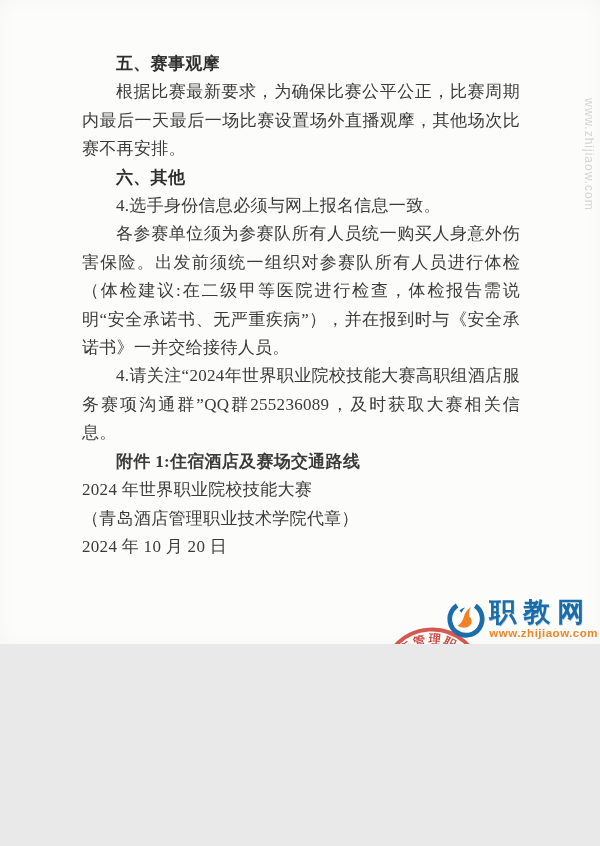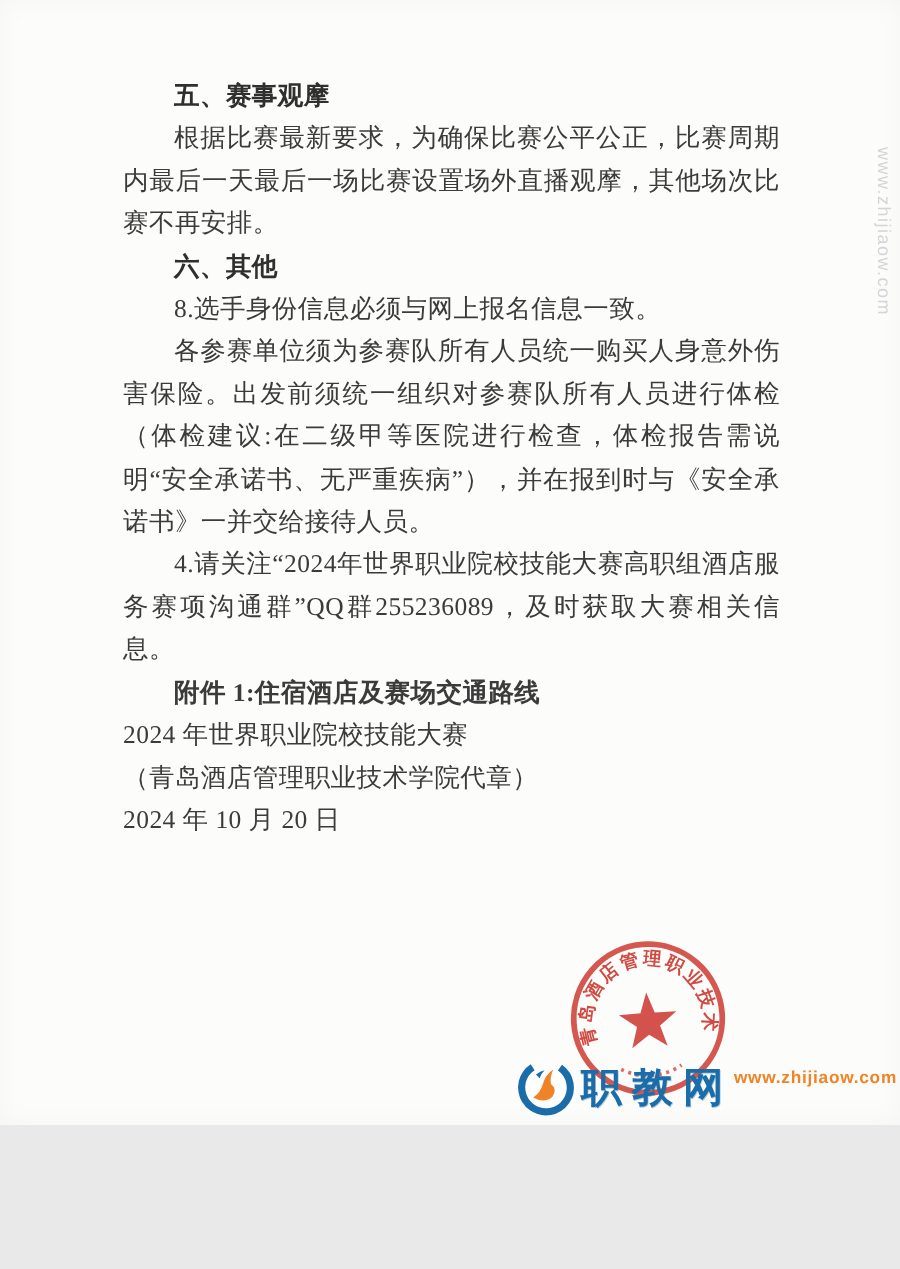--- a/index.html
+++ b/index.html
@@ -3,21 +3,21 @@
 <meta charset="utf-8">
 <style>
   html,body{margin:0;padding:0;}
   body{
     width:600px;height:846px;
     background:#e9e9e9;
     font-family:"Liberation Serif","DejaVu Serif",serif;
   }
   .paper{
     position:relative;
-    width:600px;height:750px;
+    width:600px;height:644px;
     background:#fcfcfb;
     overflow:hidden;
     box-shadow:inset 0 0 18px rgba(0,0,0,0.03);
   }
   .doc-body{
     position:absolute;
     left:82px; top:50px; width:438px;
     font-size:17px;
     line-height:28.4px;
     color:#3b3b3b;
@@ -60,21 +60,21 @@
     color:#d2d4d6;
     letter-spacing:1px;
   }
   
   .site-logo{
     position:absolute; right:0px; bottom:2px;
     display:flex; align-items:center;
     padding:2px 2px;
   }
   .logo-icon{width:42px;height:42px;flex:0 0 auto;}
-  .logo-text-col{display:flex;flex-direction:row;align-items:flex-start;margin-left:2px;}
+  .logo-text-col{display:flex;flex-direction:column;align-items:flex-start;margin-left:2px;}
   .logo-name{
     font-family:"Liberation Serif","DejaVu Serif",serif;
     font-weight:bold;
     font-size:27px; line-height:27px;
     color:#1b6daa;
     letter-spacing:7px;
     text-shadow:0.5px 0.5px 0 rgba(27,109,170,0.35);
   }
   .logo-url{
     font-family:"Liberation Sans","DejaVu Sans",sans-serif;
@@ -87,21 +87,21 @@
 </style>
 </head>
 <body>
 
 <div class="paper">
 
   <div class="doc-body">
     <p class="heading">五、赛事观摩</p>
     <p>根据比赛最新要求，为确保比赛公平公正，比赛周期内最后一天最后一场比赛设置场外直播观摩，其他场次比赛不再安排。</p>
     <p class="heading">六、其他</p>
-    <p>8.选手身份信息必须与网上报名信息一致。</p>
+    <p>4.选手身份信息必须与网上报名信息一致。</p>
     <p>各参赛单位须为参赛队所有人员统一购买人身意外伤害保险。出发前须统一组织对参赛队所有人员进行体检（体检建议:在二级甲等医院进行检查，体检报告需说明“安全承诺书、无严重疾病”），并在报到时与《安全承诺书》一并交给接待人员。</p>
     <p>4.请关注“2024年世界职业院校技能大赛高职组酒店服务赛项沟通群”QQ群255236089，及时获取大赛相关信息。</p>
 
     <div class="closing">
       <p class="c-attach">附件 1:住宿酒店及赛场交通路线</p>
       <p class="c-line">2024 年世界职业院校技能大赛</p>
       <p class="c-line">（青岛酒店管理职业技术学院代章）</p>
       <p class="c-line c-date">2024 年 10 月 20 日</p>
     </div>
   </div>

